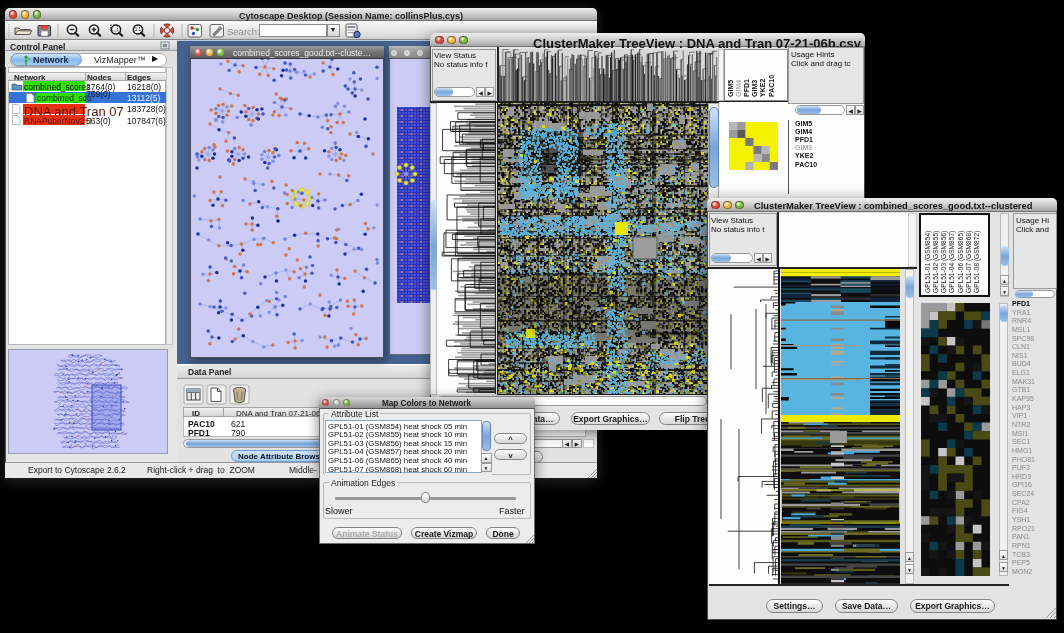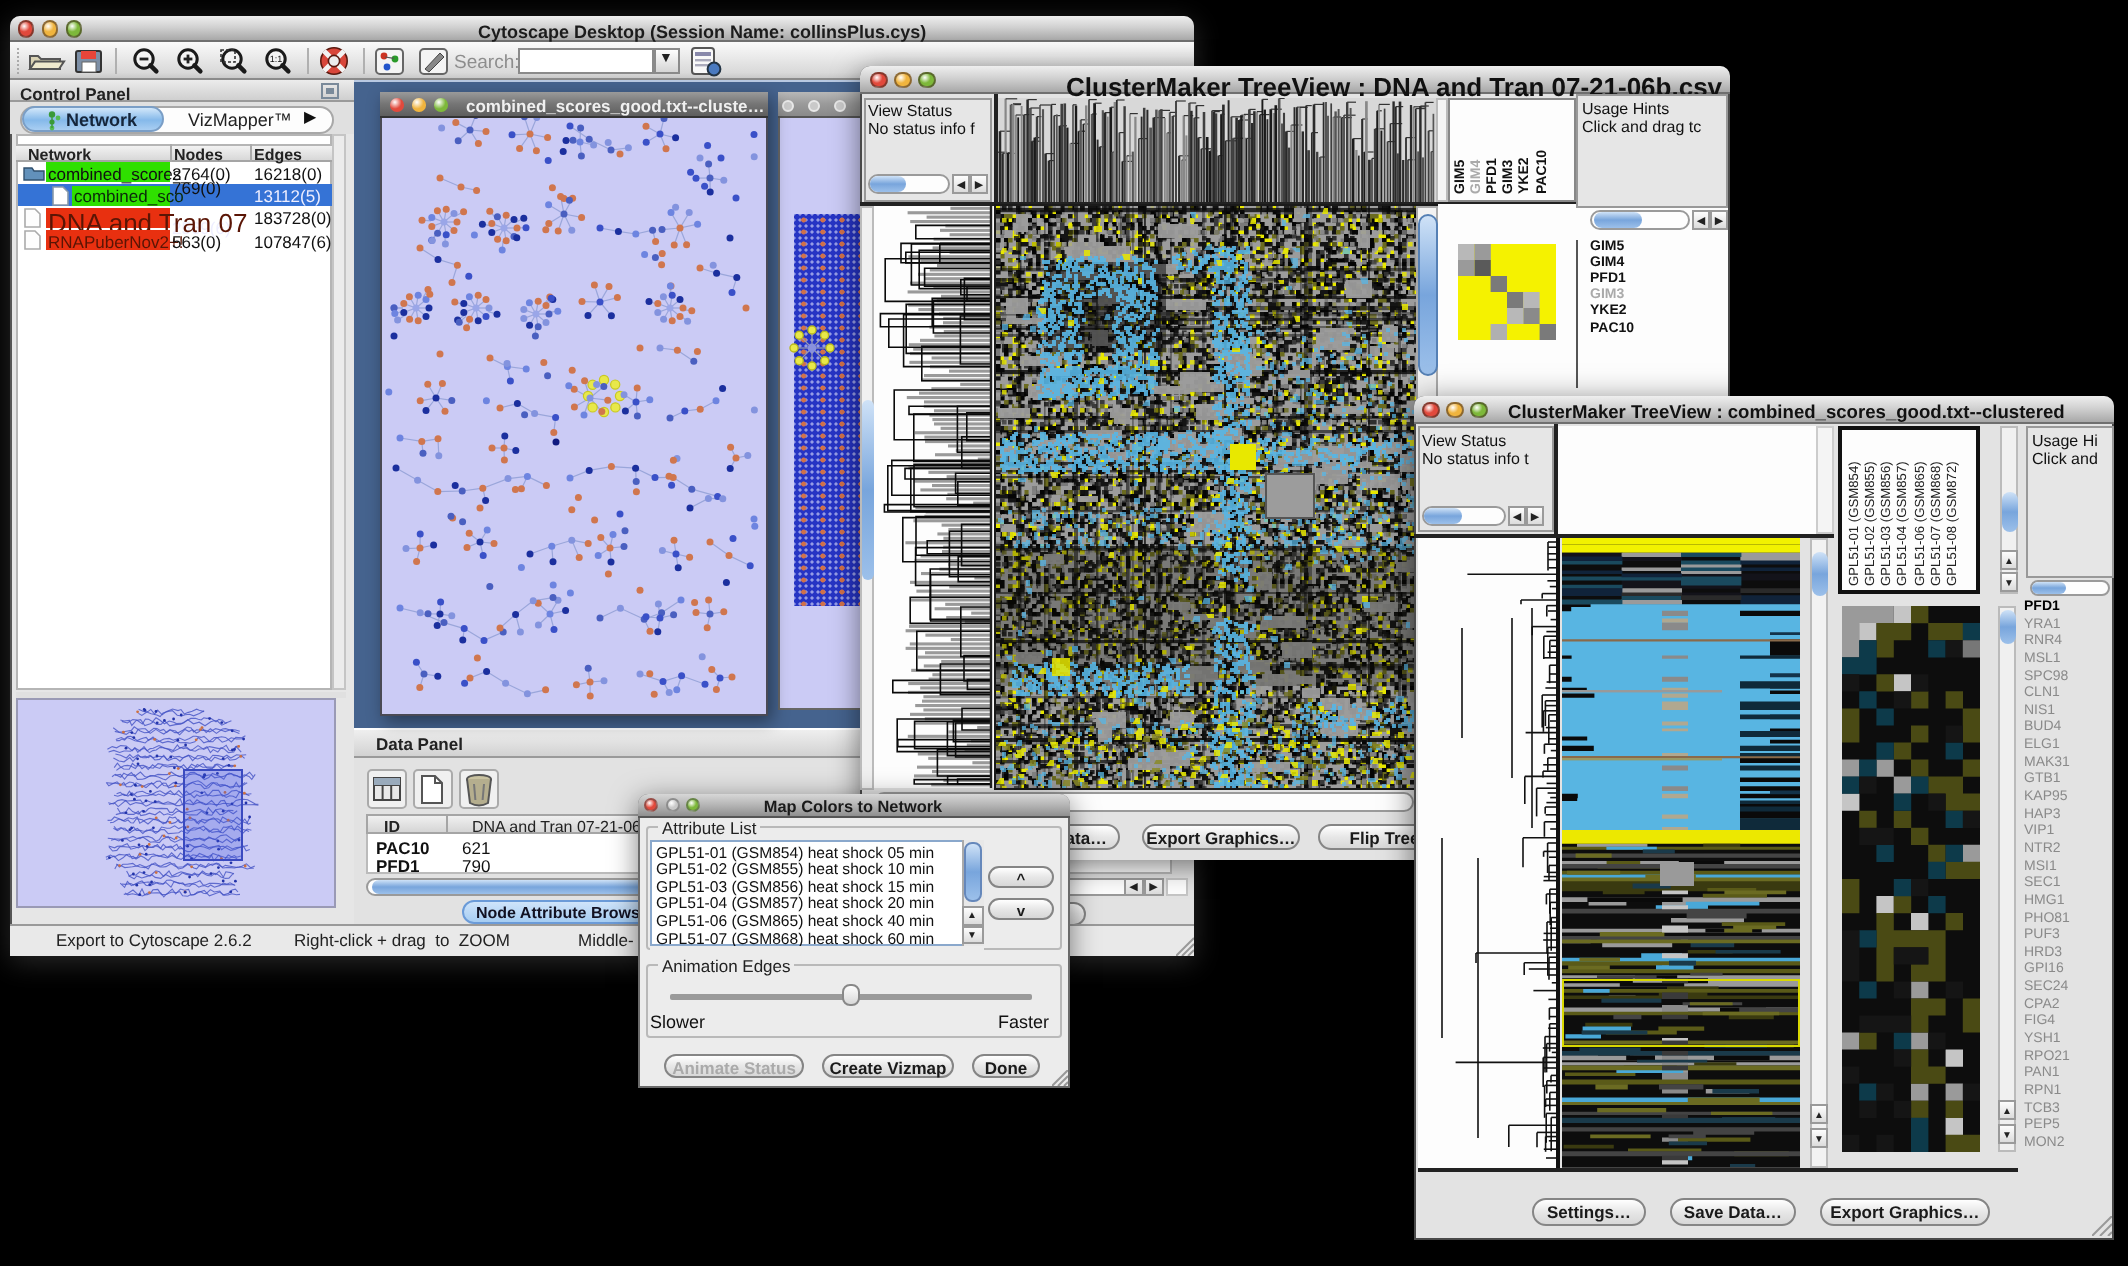--- a/index.html
+++ b/index.html
@@ -342,21 +342,21 @@
     <circle cx="12.0" cy="5.0" r="2" fill="#e8e84a" stroke="#b8b820" stroke-width="0.7"></circle>
     <line x1="12" y1="14" x2="18.3" y2="7.6" stroke="#99a" stroke-width="0.6"></line>
     <circle cx="18.3" cy="7.6" r="2" fill="#e8e84a" stroke="#b8b820" stroke-width="0.7"></circle>
     <circle cx="12" cy="14" r="2.2" fill="#8890dd"></circle>
   </svg>
 <div class="a" style="left:190px;top:46px;width:194px;height:312px;background:#cbcbf5;border:1px solid #4a4a55;box-shadow:2px 3px 8px rgba(0,0,0,.4)"></div>
 <div class="a" style="left:190px;top:46px;width:194px;height:13px;background:linear-gradient(180deg,#9a9a9a,#757575 50%,#5e5e5e);border-bottom:1px solid #333"></div>
 <div class="lt" style="left:195.2px;top:49.2px;width:6.8px;height:6.8px;background:radial-gradient(circle at 35% 30%,#fff 0%,#e1493c 50%,#e1493c)"></div>
 <div class="lt" style="left:206.2px;top:49.2px;width:6.8px;height:6.8px;background:radial-gradient(circle at 35% 30%,#fff 0%,#f0b43e 50%,#f0b43e)"></div>
 <div class="lt" style="left:217.2px;top:49.2px;width:6.8px;height:6.8px;background:radial-gradient(circle at 35% 30%,#fff 0%,#7db83a 50%,#7db83a)"></div>
-<div class="t" style="left:233px;top:48px;font-size:8.5px;font-weight:bold;color:#f0f0f0">combined_scores_good.txt--cluste…</div>
+<div class="t" style="left:233px;top:48px;font-size:8.5px;font-weight:normal;color:#f0f0f0">combined_scores_good.txt--cluste…</div>
 <svg class="a" style="left:190px;top:59px" width="194" height="296" viewBox="0 0 194 296">
     <line x1="45.0" y1="6.0" x2="53.0" y2="6.7" stroke="#9aa6da" stroke-width="0.6"></line>
     <line x1="45.0" y1="6.0" x2="49.2" y2="12.8" stroke="#9aa6da" stroke-width="0.6"></line>
     <line x1="45.0" y1="6.0" x2="39.1" y2="11.4" stroke="#9aa6da" stroke-width="0.6"></line>
     <line x1="45.0" y1="6.0" x2="37.9" y2="2.2" stroke="#9aa6da" stroke-width="0.6"></line>
     <line x1="45.0" y1="6.0" x2="47.9" y2="-1.4" stroke="#9aa6da" stroke-width="0.6"></line>
     <line x1="75.0" y1="8.0" x2="83.8" y2="9.8" stroke="#9aa6da" stroke-width="0.6"></line>
     <line x1="75.0" y1="8.0" x2="78.2" y2="16.4" stroke="#9aa6da" stroke-width="0.6"></line>
     <line x1="75.0" y1="8.0" x2="69.8" y2="15.3" stroke="#9aa6da" stroke-width="0.6"></line>
     <line x1="75.0" y1="8.0" x2="66.0" y2="8.4" stroke="#9aa6da" stroke-width="0.6"></line>

